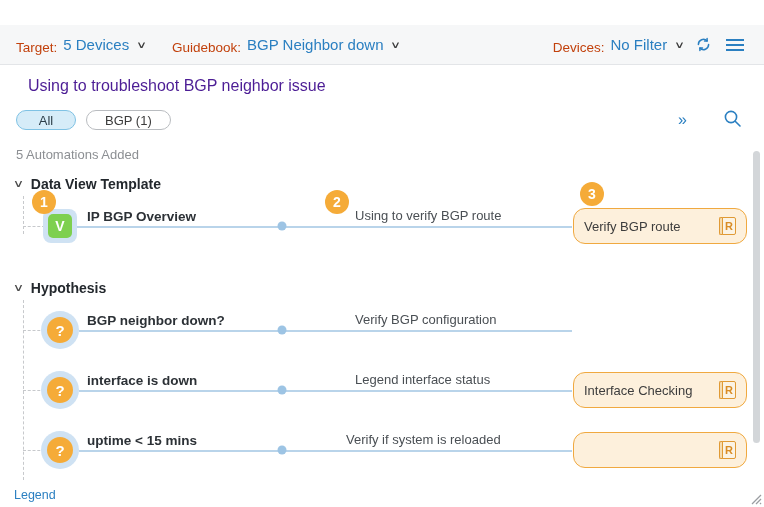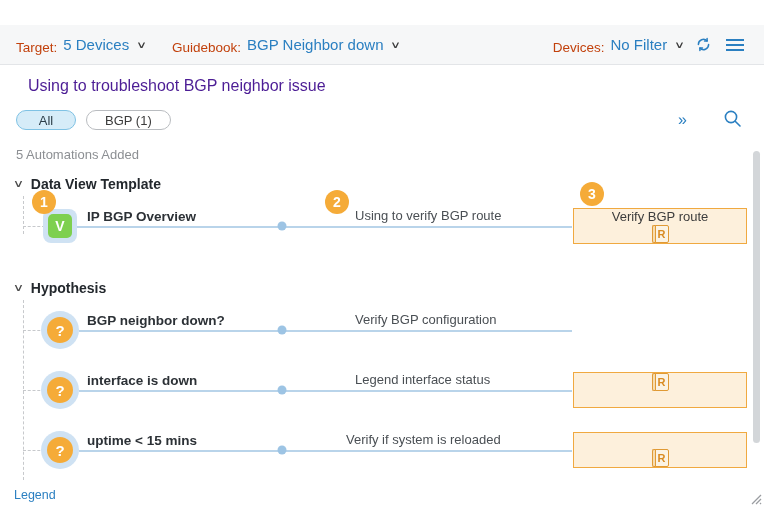--- a/index.html
+++ b/index.html
@@ -290,26 +290,25 @@
   }
 
   
   .card {
     position: absolute;
     right: 17px;
     top: 50%;
     transform: translateY(-50%);
     width: 174px;
     height: 36px;
-    border-radius: 0;
+    border-radius: 12px;
     display: flex;
     align-items: center;
     padding: 0 10px;
     font-size: 13px;
-    flex-direction: column;
   }
   .card-title { flex: 1; white-space: nowrap; overflow: hidden; }
   .card.orange {
     background: #fdf0dc;
     border: 1px solid #f0a940;
     color: #3d3d3d;
   }
   .card.purple {
     background: #eee7f7;
     border: 1px solid #b69ad6;
@@ -524,20 +523,21 @@
     <div class="row">
       <div class="stub"></div>
       <div class="node-ci">
         <div class="node-ci-inner">?</div>
       </div>
       <div class="node-label">interface is down</div>
       <div class="wire" style="left:79px; width:493px;"></div>
       <div class="wire-dot" style="left:282px;"></div>
       <div class="wire-cap" style="left:355px;">Legend interface status</div>
       <div class="card orange">
+        <span class="card-title">Interface Checking</span>
         <span class="book-ico">
           <span class="spineb"></span>
             <span class="body">R</span>
         </span>
       </div>
     </div>
 
     <div class="row">
       <div class="stub"></div>
       <div class="node-ci">

